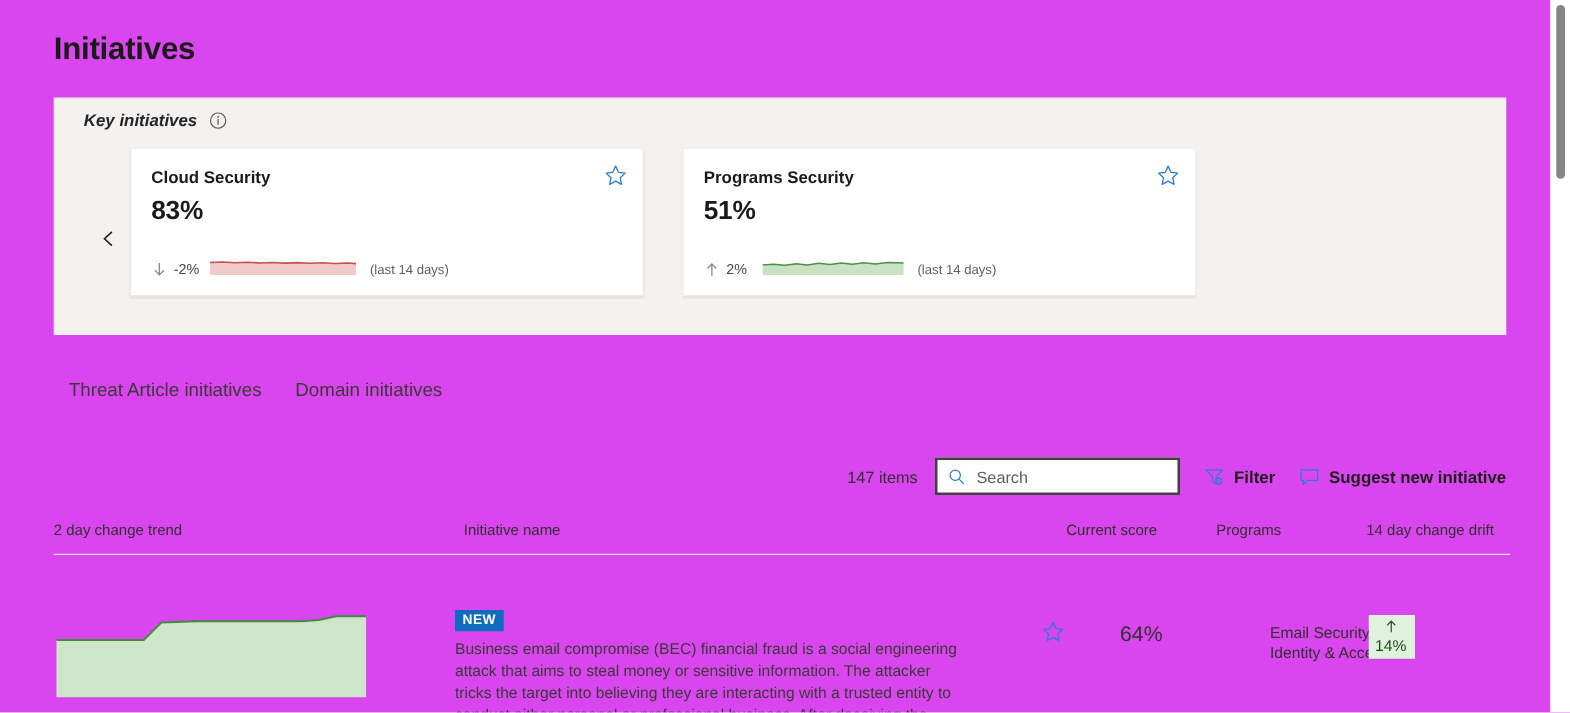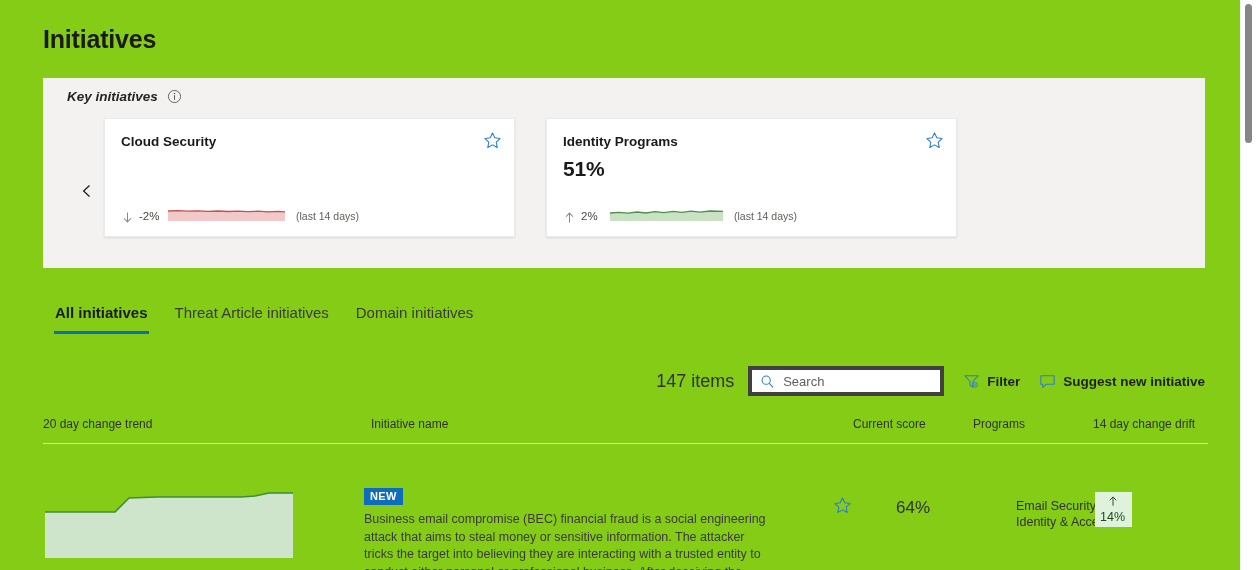--- a/index.html
+++ b/index.html
@@ -7,21 +7,21 @@
     margin: 0; padding: 0;
     width: 1256px; height: 570px;
     background: #ffffff;
     font-family: "Liberation Sans", sans-serif;
     color: #201f1e;
     overflow: hidden;
   }
   #page {
     position: relative;
     width: 1256px; height: 570px;
-    background: #84cc16;
+    background: #d946ef;
     overflow: hidden;
   }
 
   
   .page-title {
     position: absolute;
     left: 43px; top: 25px;
     font-size: 25px;
     font-weight: bold;
     letter-spacing: -0.2px;
@@ -141,27 +141,27 @@
 
   
   .toolbar {
     position: absolute;
     right: 51px; top: 366px;
     display: flex;
     align-items: center;
     gap: 0;
   }
   .item-count {
-    font-size: 18px;
+    font-size: 13px;
     color: #323130;
     margin-right: 14px;
   }
   .search-box {
     width: 196px; height: 30px;
-    border: 4px solid #404040;
+    border: 2px solid #404040;
     background: #ffffff;
     display: flex; align-items: center;
     padding: 0 8px;
     gap: 8px;
   }
   .search-icon { width: 15px; height: 15px; display:block; flex: 0 0 auto; }
   .search-input {
     border: none; outline: none;
     font-family: "Liberation Sans", sans-serif;
     font-size: 13px;
@@ -321,20 +321,21 @@
     <div class="carousel-prev">
       <svg width="16" height="16" viewBox="0 0 16 16">
         <path d="M10.5 2.5 L4.6 8 L10.5 13.5" fill="none" stroke="#201f1e" stroke-width="1.3"></path>
       </svg>
     </div>
 
     <div class="cards">
 
       <div class="score-card">
         <div class="card-title">Cloud Security</div>
+        <div class="card-score">83%</div>
         <div class="card-star">
           <svg width="19" height="19" viewBox="0 0 20 20">
             <path d="M10 2 L12.4 7.2 L18 7.9 L13.9 11.8 L15 17.4 L10 14.6 L5 17.4 L6.1 11.8 L2 7.9 L7.6 7.2 Z" fill="none" stroke="#2b7cd3" stroke-width="1.1" stroke-linejoin="round"></path>
           </svg>
         </div>
         <div class="card-trend">
           <span class="trend-arrow">
             <svg width="13" height="13" viewBox="0 0 14 14">
               <path d="M7 1.5 L7 11.5 M3.2 7.8 L7 11.8 L10.8 7.8" fill="none" stroke="#8a8886" stroke-width="1.1"></path>
             </svg>
@@ -344,21 +345,21 @@
             <svg width="117" height="14" viewBox="0 0 117 14" preserveAspectRatio="none">
               <path d="M0,4 L10,3.6 L20,4.2 L30,3.8 L40,4.4 L50,4 L60,4.5 L70,4.1 L80,4.6 L90,4.2 L100,4.8 L110,4.4 L117,4.9 L117,14 L0,14 Z" fill="#f0c9c8"></path>
               <path d="M0,4 L10,3.6 L20,4.2 L30,3.8 L40,4.4 L50,4 L60,4.5 L70,4.1 L80,4.6 L90,4.2 L100,4.8 L110,4.4 L117,4.9" fill="none" stroke="#c4504f" stroke-width="1.3"></path>
             </svg>
           </span>
           <span class="trend-note">(last 14 days)</span>
         </div>
       </div>
 
       <div class="score-card">
-        <div class="card-title">Identity Programs</div>
+        <div class="card-title">Programs Security</div>
         <div class="card-score">51%</div>
         <div class="card-star">
           <svg width="19" height="19" viewBox="0 0 20 20">
             <path d="M10 2 L12.4 7.2 L18 7.9 L13.9 11.8 L15 17.4 L10 14.6 L5 17.4 L6.1 11.8 L2 7.9 L7.6 7.2 Z" fill="none" stroke="#2b7cd3" stroke-width="1.1" stroke-linejoin="round"></path>
           </svg>
         </div>
         <div class="card-trend">
           <span class="trend-arrow">
             <svg width="13" height="13" viewBox="0 0 14 14">
               <path d="M7 12.5 L7 2.5 M3.2 6.2 L7 2.2 L10.8 6.2" fill="none" stroke="#8a8886" stroke-width="1.1"></path>
@@ -372,21 +373,20 @@
             </svg>
           </span>
           <span class="trend-note">(last 14 days)</span>
         </div>
       </div>
 
     </div>
   </div>
 
   <div class="tabs">
-    <div class="tab active">All initiatives</div>
     <div class="tab">Threat Article initiatives</div>
     <div class="tab">Domain initiatives</div>
   </div>
 
   <div class="toolbar">
     <span class="item-count">147 items</span>
 
     <div class="search-box">
       <span class="search-icon">
         <svg width="15" height="15" viewBox="0 0 16 16">
@@ -414,21 +414,21 @@
           <path d="M2 3 H16 V12 H7.5 L4 15.2 V12 H2 Z" fill="none" stroke="#2b7cd3" stroke-width="1.1" stroke-linejoin="round"></path>
         </svg>
       </span>
       <span>Suggest new initiative</span>
     </div>
   </div>
 
   <div class="table">
 
     <div class="thead">
-      <div class="th th-trend">20 day change trend</div>
+      <div class="th th-trend">2 day change trend</div>
       <div class="th th-name">Initiative name</div>
       <div class="th th-score">Current score</div>
       <div class="th th-prog">Programs</div>
       <div class="th th-drift">14 day change drift</div>
     </div>
 
     <div class="row">
 
       <div class="cell-spark">
         <svg width="248" height="72" viewBox="0 0 248 72" preserveAspectRatio="none">

